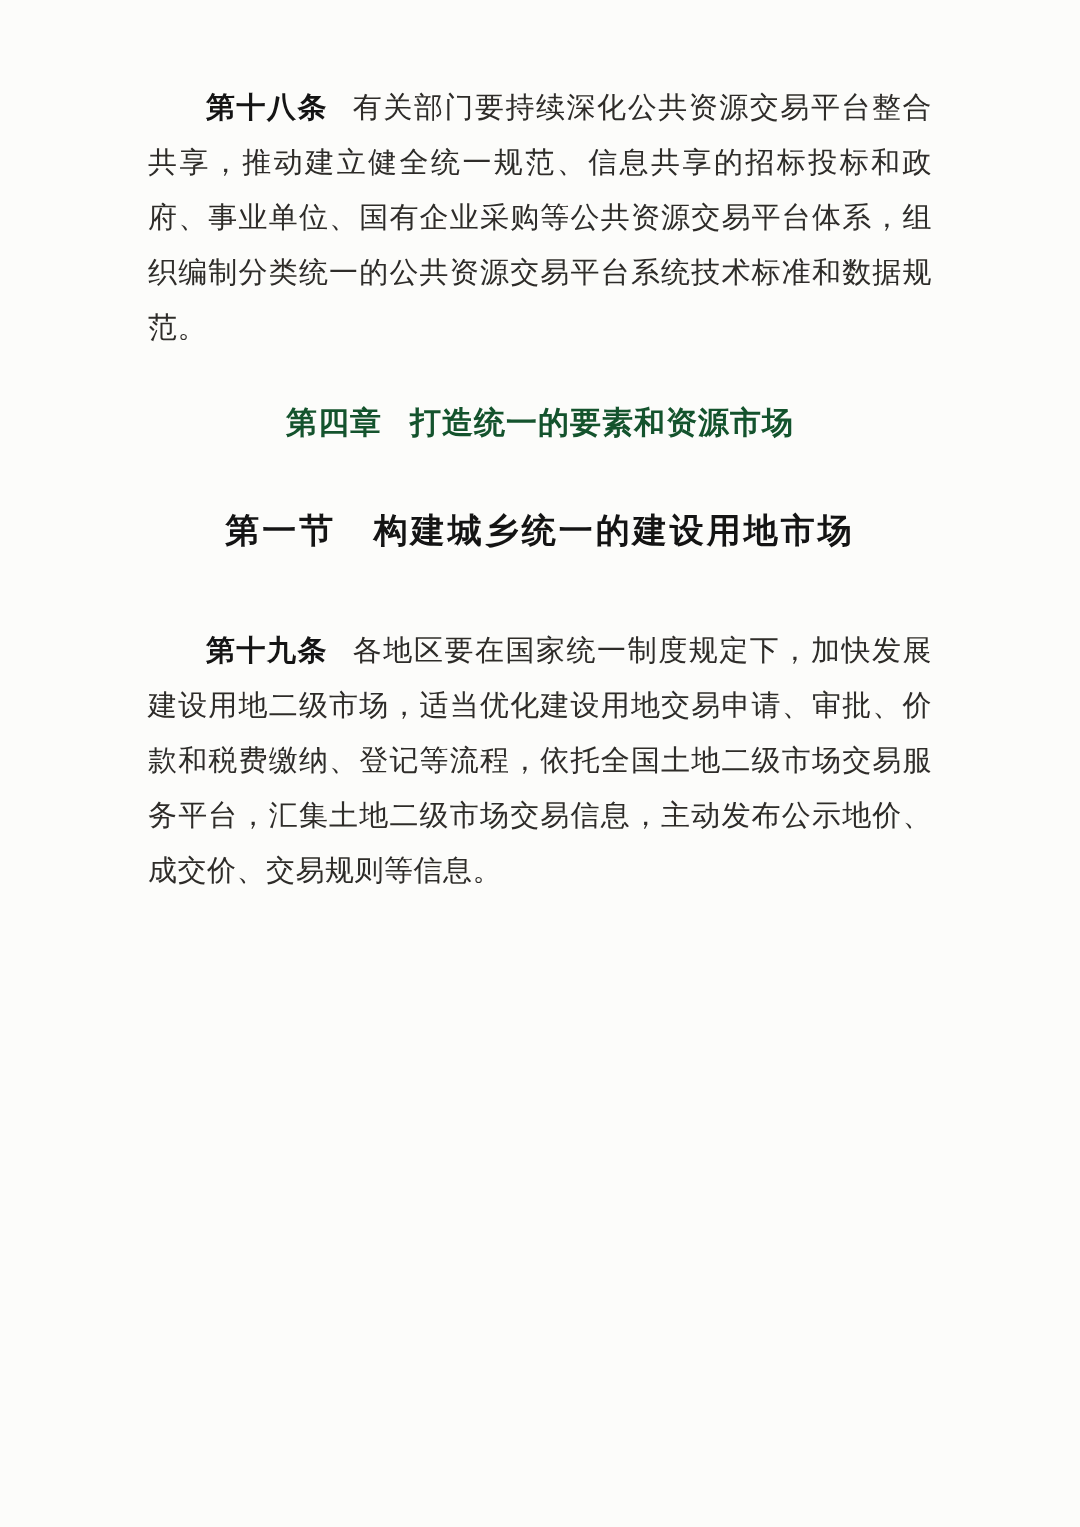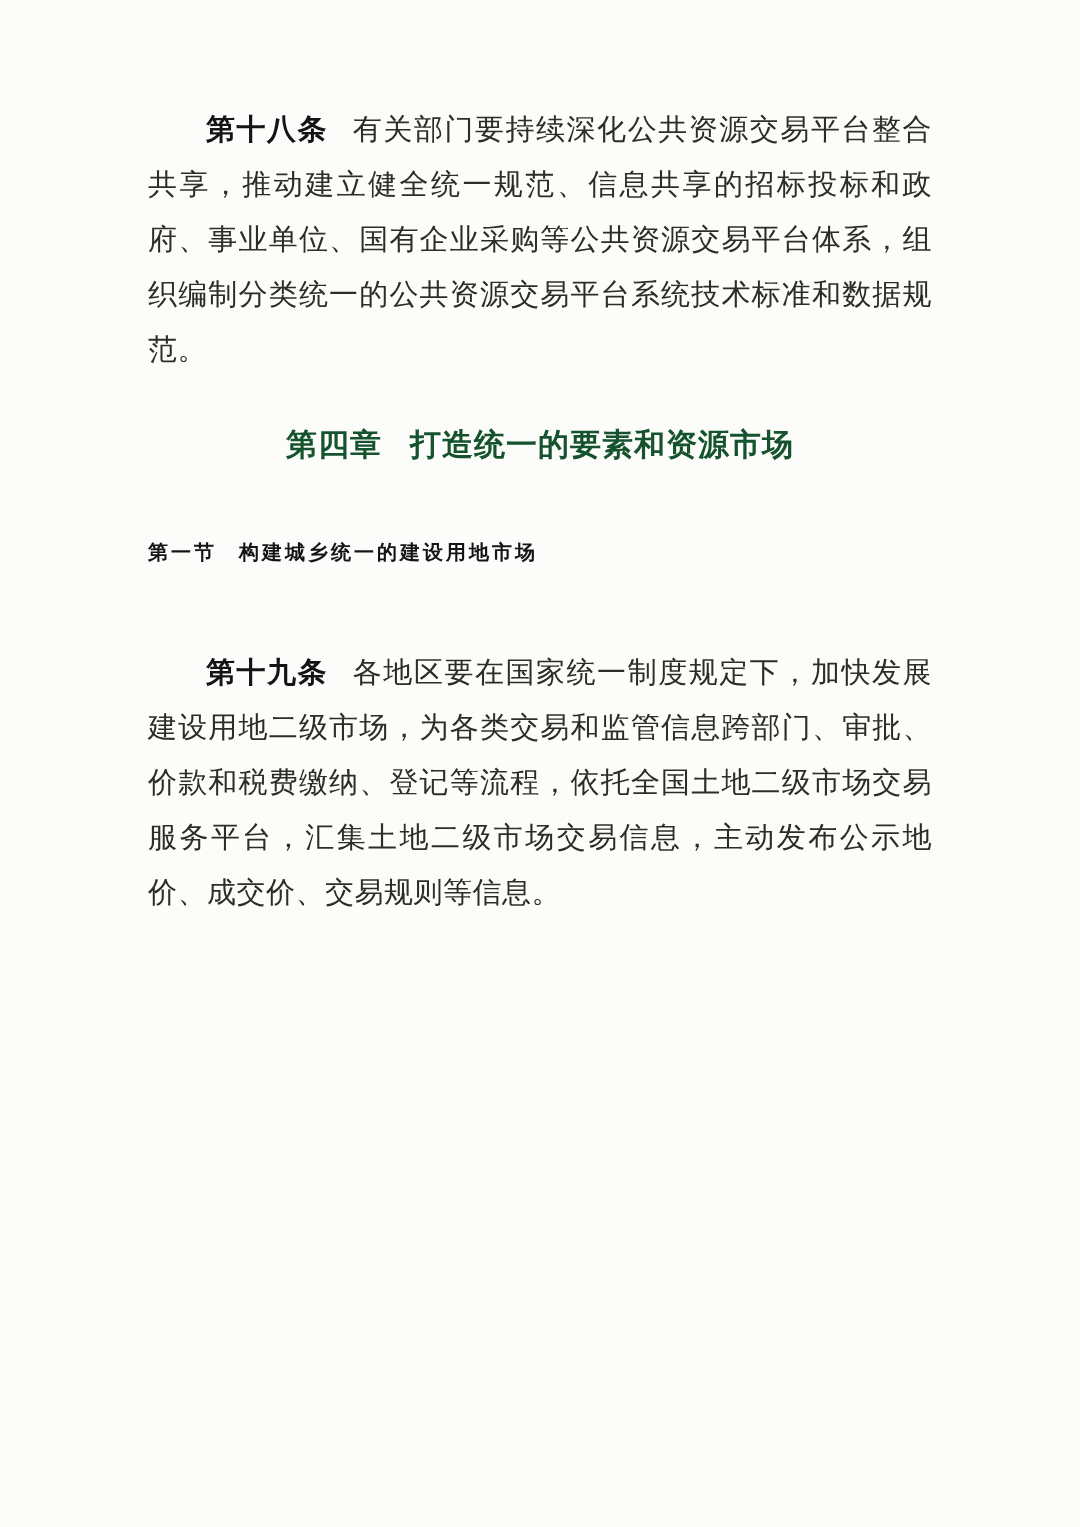--- a/index.html
+++ b/index.html
@@ -7,21 +7,21 @@
     padding: 0;
     background: #e8e8e8;
   }
   .page {
     position: relative;
     width: 1080px;
     height: 1527px;
     margin: 0 auto;
     background: #fcfcfa;
     box-sizing: border-box;
-    padding: 102px 148px 0 148px;
+    padding: 80px 148px 0 148px;
     overflow: hidden;
     color: #2e2c29;
     font-family: "Liberation Serif", "DejaVu Serif", serif;
   }
   .para {
     margin: 0;
     font-size: 29px;
     line-height: 55px;
     text-align: justify;
     text-indent: 2em;
@@ -42,24 +42,24 @@
     line-height: 55px;
     color: #14532d;
     letter-spacing: 1px;
     text-indent: 0;
   }
   .chapter-heading .heading-number {
     margin-right: 0.9em;
   }
   .section-heading {
     margin: 53px 0 65px 0;
-    text-align: left;
+    text-align: center;
     font-family: "Liberation Sans", "DejaVu Sans", sans-serif;
     font-weight: 700;
-    font-size: 20px;
+    font-size: 34px;
     line-height: 55px;
     color: #141414;
     letter-spacing: 3px;
     text-indent: 0;
   }
   .section-heading .heading-number {
     margin-right: 1.1em;
   }
 </style>
 </head>
@@ -75,16 +75,16 @@
   <h2 class="chapter-heading">
     <span class="heading-number">第四章</span><span>打造统一的要素和资源市场</span>
   </h2>
 
   <h3 class="section-heading">
     <span class="heading-number">第一节</span><span>构建城乡统一的建设用地市场</span>
   </h3>
 
 
   <p class="para">
-    <span class="para-lead">第十九条</span><span>各地区要在国家统一制度规定下，加快发展建设用地二级市场，为各类交易和监管信息跨部门、审批、价款和税费缴纳、登记等流程，依托全国土地二级市场交易服务平台，汇集土地二级市场交易信息，主动发布公示地价、成交价、交易规则等信息。</span>
+    <span class="para-lead">第十九条</span><span>各地区要在国家统一制度规定下，加快发展建设用地二级市场，适当优化建设用地交易申请、审批、价款和税费缴纳、登记等流程，依托全国土地二级市场交易服务平台，汇集土地二级市场交易信息，主动发布公示地价、成交价、交易规则等信息。</span>
   </p>
 
 </div>
 
 </body></html>

